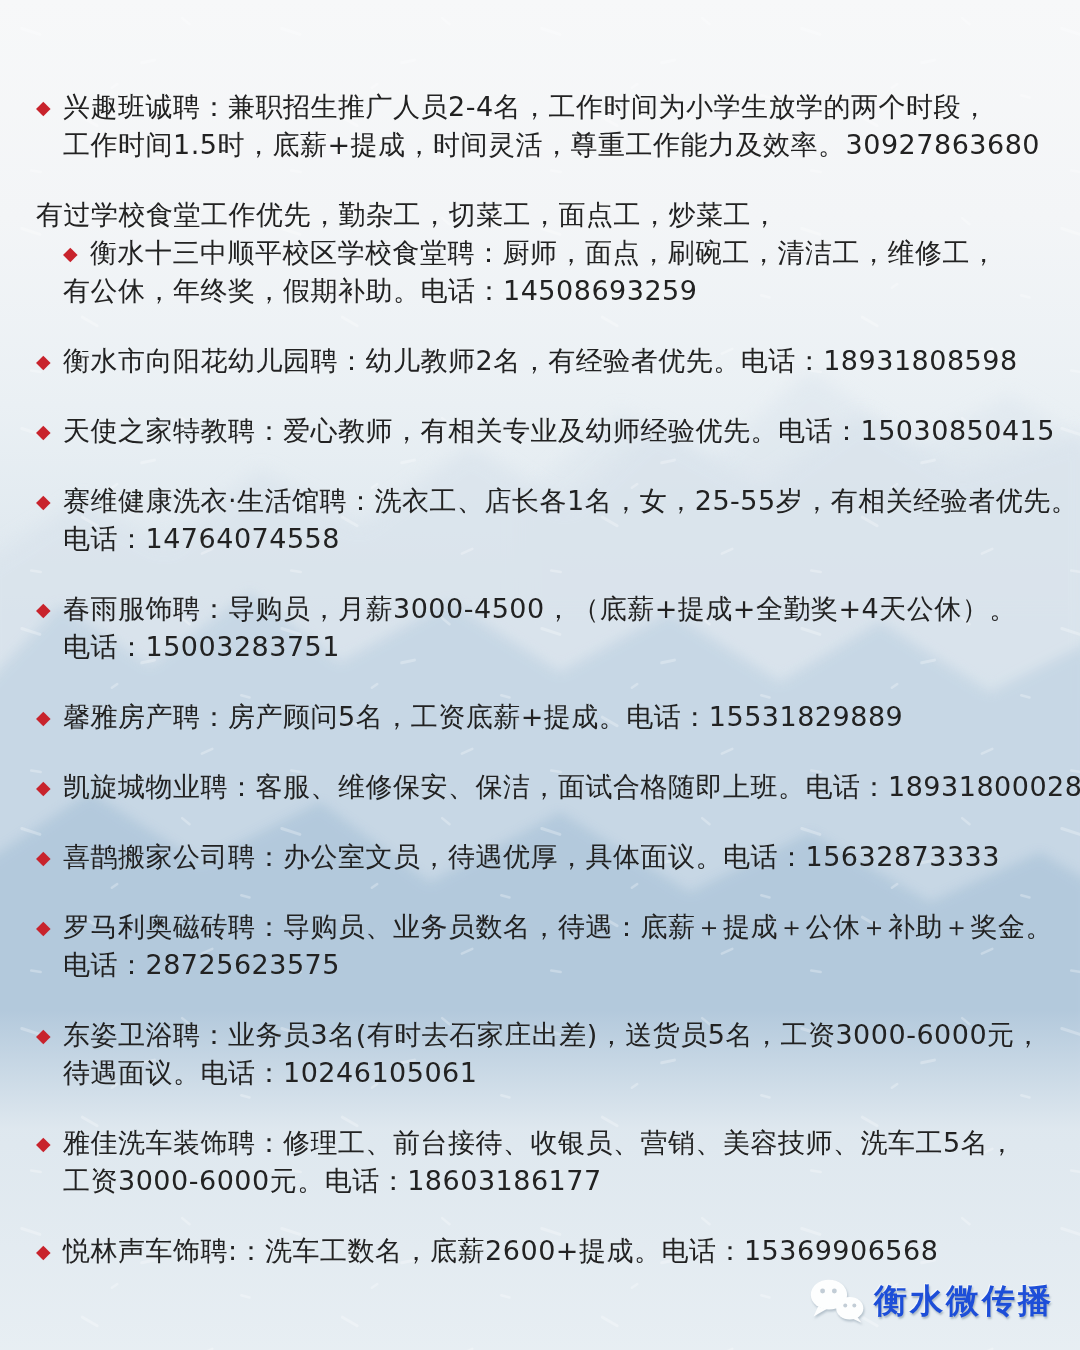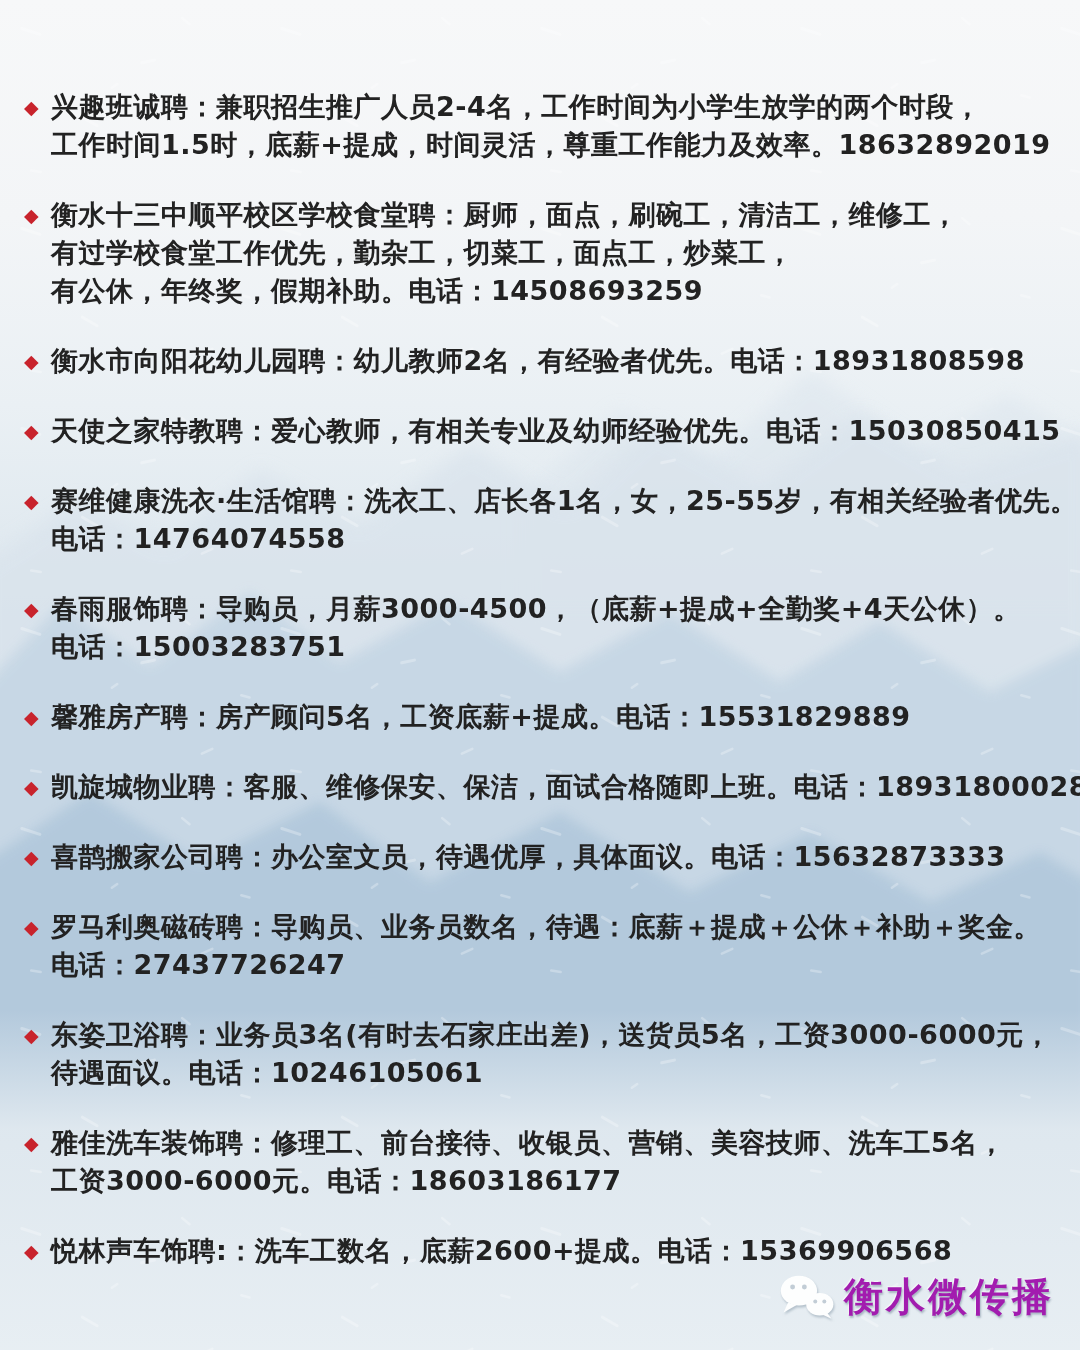--- a/index.html
+++ b/index.html
@@ -16,25 +16,25 @@
 
   .bg-svg {
     position: absolute;
     left: 0; top: 0;
     width: 1080px; height: 1350px;
     pointer-events: none;
   }
 
   .listings {
     position: absolute;
-    left: 24px;
+    left: 36px;
     top: 88px;
     width: 1030px;
     color: #222222;
-    font-weight: bold;
+    font-weight: normal;
     font-size: 27px;
     line-height: 38px;
     letter-spacing: 0.5px;
   }
   .listing { margin-bottom: 32px; padding-left: 27px; }
   .listing:last-child { margin-bottom: 4px; }
   .line { white-space: nowrap; text-align: left; }
   .line:first-child { text-indent: -27px; }
   .bullet {
     display: inline-block;
@@ -48,24 +48,24 @@
   .watermark {
     position: absolute;
     right: 26px;
     bottom: 26px;
     display: flex;
     align-items: center;
     gap: 7px;
   }
   .wechat-icon { filter: drop-shadow(1px 2px 1px rgba(139,156,172,0.55)); }
   .watermark-label {
-    font-size: 39px;
+    font-size: 33px;
     font-weight: bold;
     letter-spacing: 3px;
-    color: #a21caf;
+    color: #1d4ed8;
     text-shadow: 1px 2px 2px rgba(134,152,168,0.65), -1px -1px 1px rgba(255,255,255,0.6);
   }
 </style>
 </head>
 <body>
 
 <svg class="bg-svg" viewBox="0 0 1080 1350" xmlns="http://www.w3.org/2000/svg" aria-hidden="true">
   <defs>
     <filter id="soft8" x="-10%" y="-10%" width="120%" height="120%">
       <feGaussianBlur stdDeviation="9"></feGaussianBlur>
@@ -102,27 +102,27 @@
 
   <rect x="0" y="1010" width="1080" height="340" fill="url(#hazeGrad)"></rect>
 
   <rect x="0" y="0" width="1080" height="1350" fill="url(#speckles)" opacity="0.5"></rect>
 </svg>
 
 <div class="listings">
     <div class="listing">
     <div>
         <div class="line"><span class="bullet">◆</span>兴趣班诚聘：兼职招生推广人员2-4名，工作时间为小学生放学的两个时段，</div>
-        <div class="line">工作时间1.5时，底薪+提成，时间灵活，尊重工作能力及效率。18632892019</div>
+        <div class="line">工作时间1.5时，底薪+提成，时间灵活，尊重工作能力及效率。30927863680</div>
       </div>
   </div>
     <div class="listing">
     <div>
+        <div class="line">有过学校食堂工作优先，勤杂工，切菜工，面点工，炒菜工，</div>
         <div class="line"><span class="bullet">◆</span>衡水十三中顺平校区学校食堂聘：厨师，面点，刷碗工，清洁工，维修工，</div>
-        <div class="line">有过学校食堂工作优先，勤杂工，切菜工，面点工，炒菜工，</div>
         <div class="line">有公休，年终奖，假期补助。电话：14508693259</div>
       </div>
   </div>
     <div class="listing">
     <div>
         <div class="line"><span class="bullet">◆</span>衡水市向阳花幼儿园聘：幼儿教师2名，有经验者优先。电话：18931808598</div>
       </div>
   </div>
     <div class="listing">
     <div>
@@ -152,21 +152,21 @@
       </div>
   </div>
     <div class="listing">
     <div>
         <div class="line"><span class="bullet">◆</span>喜鹊搬家公司聘：办公室文员，待遇优厚，具体面议。电话：15632873333</div>
       </div>
   </div>
     <div class="listing">
     <div>
         <div class="line"><span class="bullet">◆</span>罗马利奥磁砖聘：导购员、业务员数名，待遇：底薪＋提成＋公休＋补助＋奖金。</div>
-        <div class="line">电话：27437726247</div>
+        <div class="line">电话：28725623575</div>
       </div>
   </div>
     <div class="listing">
     <div>
         <div class="line"><span class="bullet">◆</span>东姿卫浴聘：业务员3名(有时去石家庄出差)，送货员5名，工资3000-6000元，</div>
         <div class="line">待遇面议。电话：10246105061</div>
       </div>
   </div>
     <div class="listing">
     <div>

